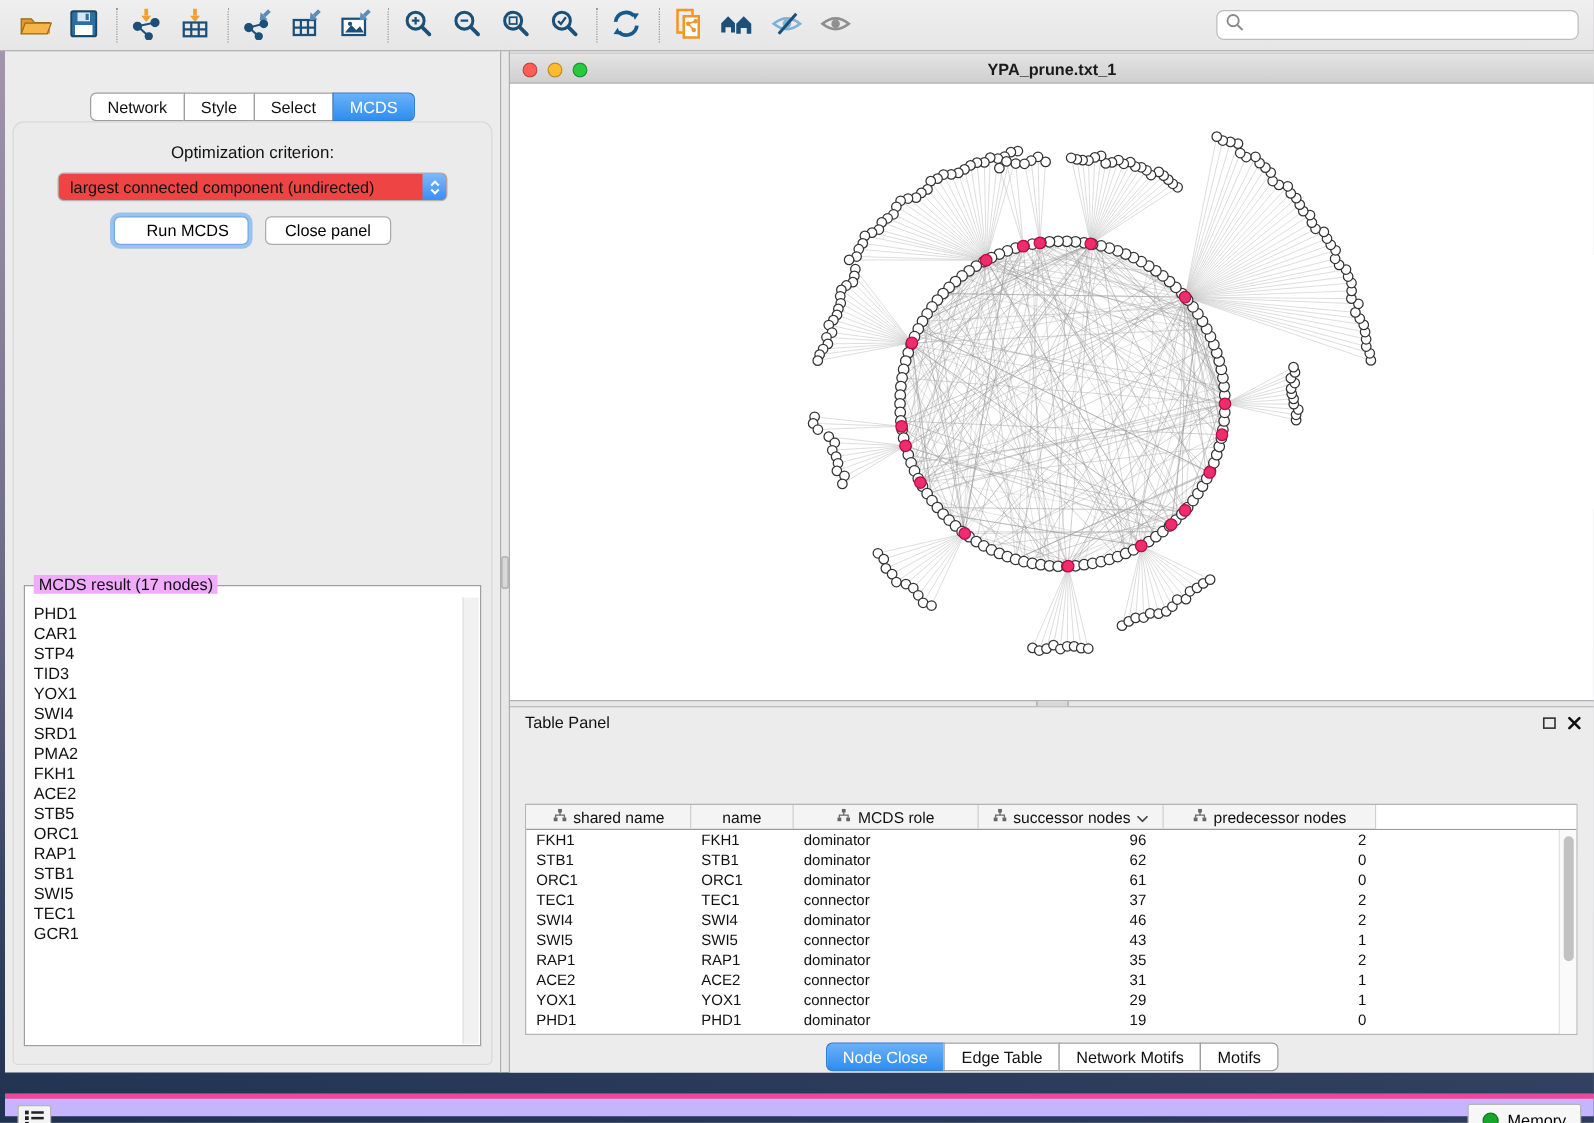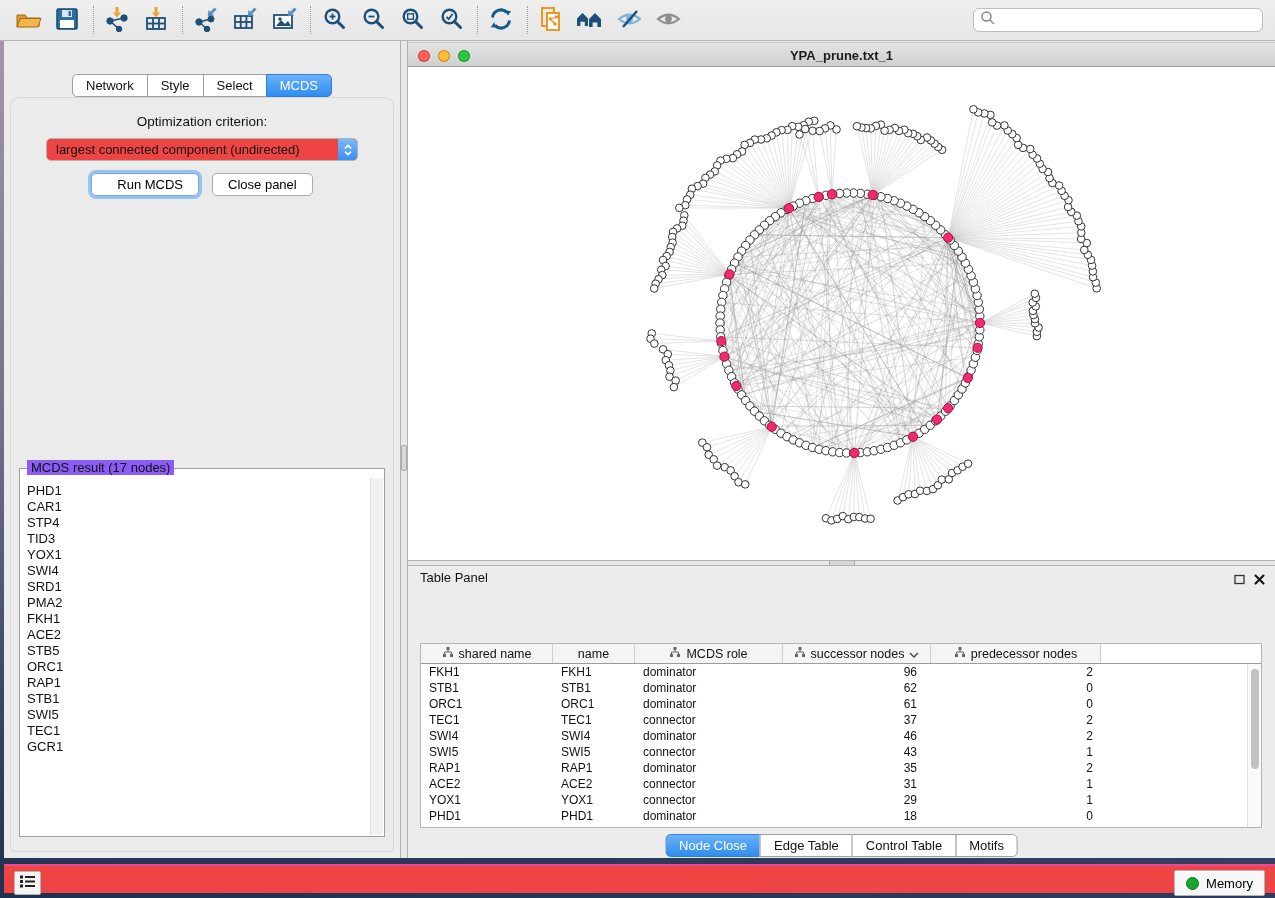--- a/index.html
+++ b/index.html
@@ -41,21 +41,21 @@
     border-radius:5px; display:flex; align-items:center; font-size:13px; overflow:hidden; }
   .dropdown .val { flex:1; padding-left:9px; white-space:nowrap; }
   .stepper { width:19px; height:100%; background:linear-gradient(#7db8fa,#3a8ef5);
     border-radius:0 4px 4px 0; display:flex; align-items:center; justify-content:center; }
   .btn-row { margin-top:12px; display:flex; justify-content:center; gap:13px; }
   .pbtn { font-size:13px; font-family:"Liberation Sans",sans-serif; background:#fff;
     border:1px solid #ababab; border-radius:5px; height:23px; padding:0 15px; }
   .pbtn.focus { box-shadow:0 0 0 3px rgba(99,168,241,.6); border-color:#74a9e8;padding-left:25px; }
   .mcds-group { position:absolute; left:8px; right:8px; top:370px; bottom:14px;
     border:1px solid #9f9f9f; background:#fff; }
-  .legend { position:absolute; top:-9px; left:7px; background:#8b5cf6; padding:0 4px; font-size:13px; }
+  .legend { position:absolute; top:-9px; left:7px; background:#f0abfc; padding:0 4px; font-size:13px; }
   .mcds-list { position:absolute; left:1px; right:14px; top:9px; bottom:1px; overflow:hidden;
     padding:5px 0 0 6px; }
   .mitem { font-size:13px; height:16px; line-height:16px; }
   .mcds-scroll { position:absolute; right:1px; top:9px; bottom:1px; width:13px; background:#f1f1f1;
     border-left:1px solid #e0e0e0; }
 
   
   .vsplit { position:absolute; left:396px; width:8px; top:0; bottom:0; background:#e8e8e8;
     border-left:1px solid #b0b0b0; border-right:1px solid #b0b0b0; }
   .vgrip { width:6px; height:26px; margin-top:404px; background:#d8d8d8; border:1px solid #a8a8a8;
@@ -99,22 +99,22 @@
   .td.c0,.td.c1,.td.c2 { padding-left:8px; }
   .td.c3 { text-align:right; padding-right:14px; }
   .td.c4 { text-align:right; padding-right:8px; }
   .tscroll { position:absolute; right:0; top:20px; bottom:0; width:14px; background:#fafafa;
     border-left:1px solid #e0e0e0; }
   .tthumb { position:absolute; top:5px; left:3px; width:8px; height:100px; background:#c2c2c2;
     border-radius:4px; }
   .bottom-tabs { position:absolute; top:268px; left:50%; transform:translateX(-50%); display:flex; }
 
   
-  .statusbar { position:absolute; left:4px; right:0; bottom:0; height:29px; background:#ef4444;
-    border-top:2px solid #ec4899; }
+  .statusbar { position:absolute; left:4px; right:0; bottom:0; height:18px; background:#c4b5fd;
+    border-top:4px solid #ec4899; }
   .menu-btn { position:absolute; left:10px; top:5px; width:27px; height:24px; background:#f4f4f4;
     border:1px solid #b5b5b5; border-radius:2px; display:flex; align-items:center; justify-content:center; }
   .memory-btn { position:absolute; right:10px; top:4px; height:26px; background:#f7f7f7;
     border:1px solid #b5b5b5; border-radius:2px; display:flex; align-items:center; gap:7px;
     padding:0 11px; font-size:13px; font-family:"Liberation Sans",sans-serif; }
   .gdot { width:13px; height:13px; border-radius:50%; background:#18a52c; border:1px solid #0e7a1e; }
 </style>
 </head>
 <body>
 
@@ -1296,32 +1296,32 @@
                 <div class="td c0">YOX1</div>
                 <div class="td c1">YOX1</div>
                 <div class="td c2">connector</div>
                 <div class="td c3">29</div>
                 <div class="td c4">1</div>
               </div>
               <div class="tr">
                 <div class="td c0">PHD1</div>
                 <div class="td c1">PHD1</div>
                 <div class="td c2">dominator</div>
-                <div class="td c3">18</div>
+                <div class="td c3">19</div>
                 <div class="td c4">0</div>
               </div>
             </div>
           <div class="tscroll">
               <div class="tthumb"></div>
             </div>
         </div>
         <div class="bottom-tabs" id="bottom-tabs">
             <div class="seg sel">Node Close</div>
             <div class="seg">Edge Table</div>
-            <div class="seg">Control Table</div>
+            <div class="seg">Network Motifs</div>
             <div class="seg">Motifs</div>
           </div>
       </div>
     </div>
   </div>
 
   <div class="statusbar">
     <button class="menu-btn">
         <span><svg width="19" height="19" viewBox="0 0 19 19">
             <g fill="#222">

